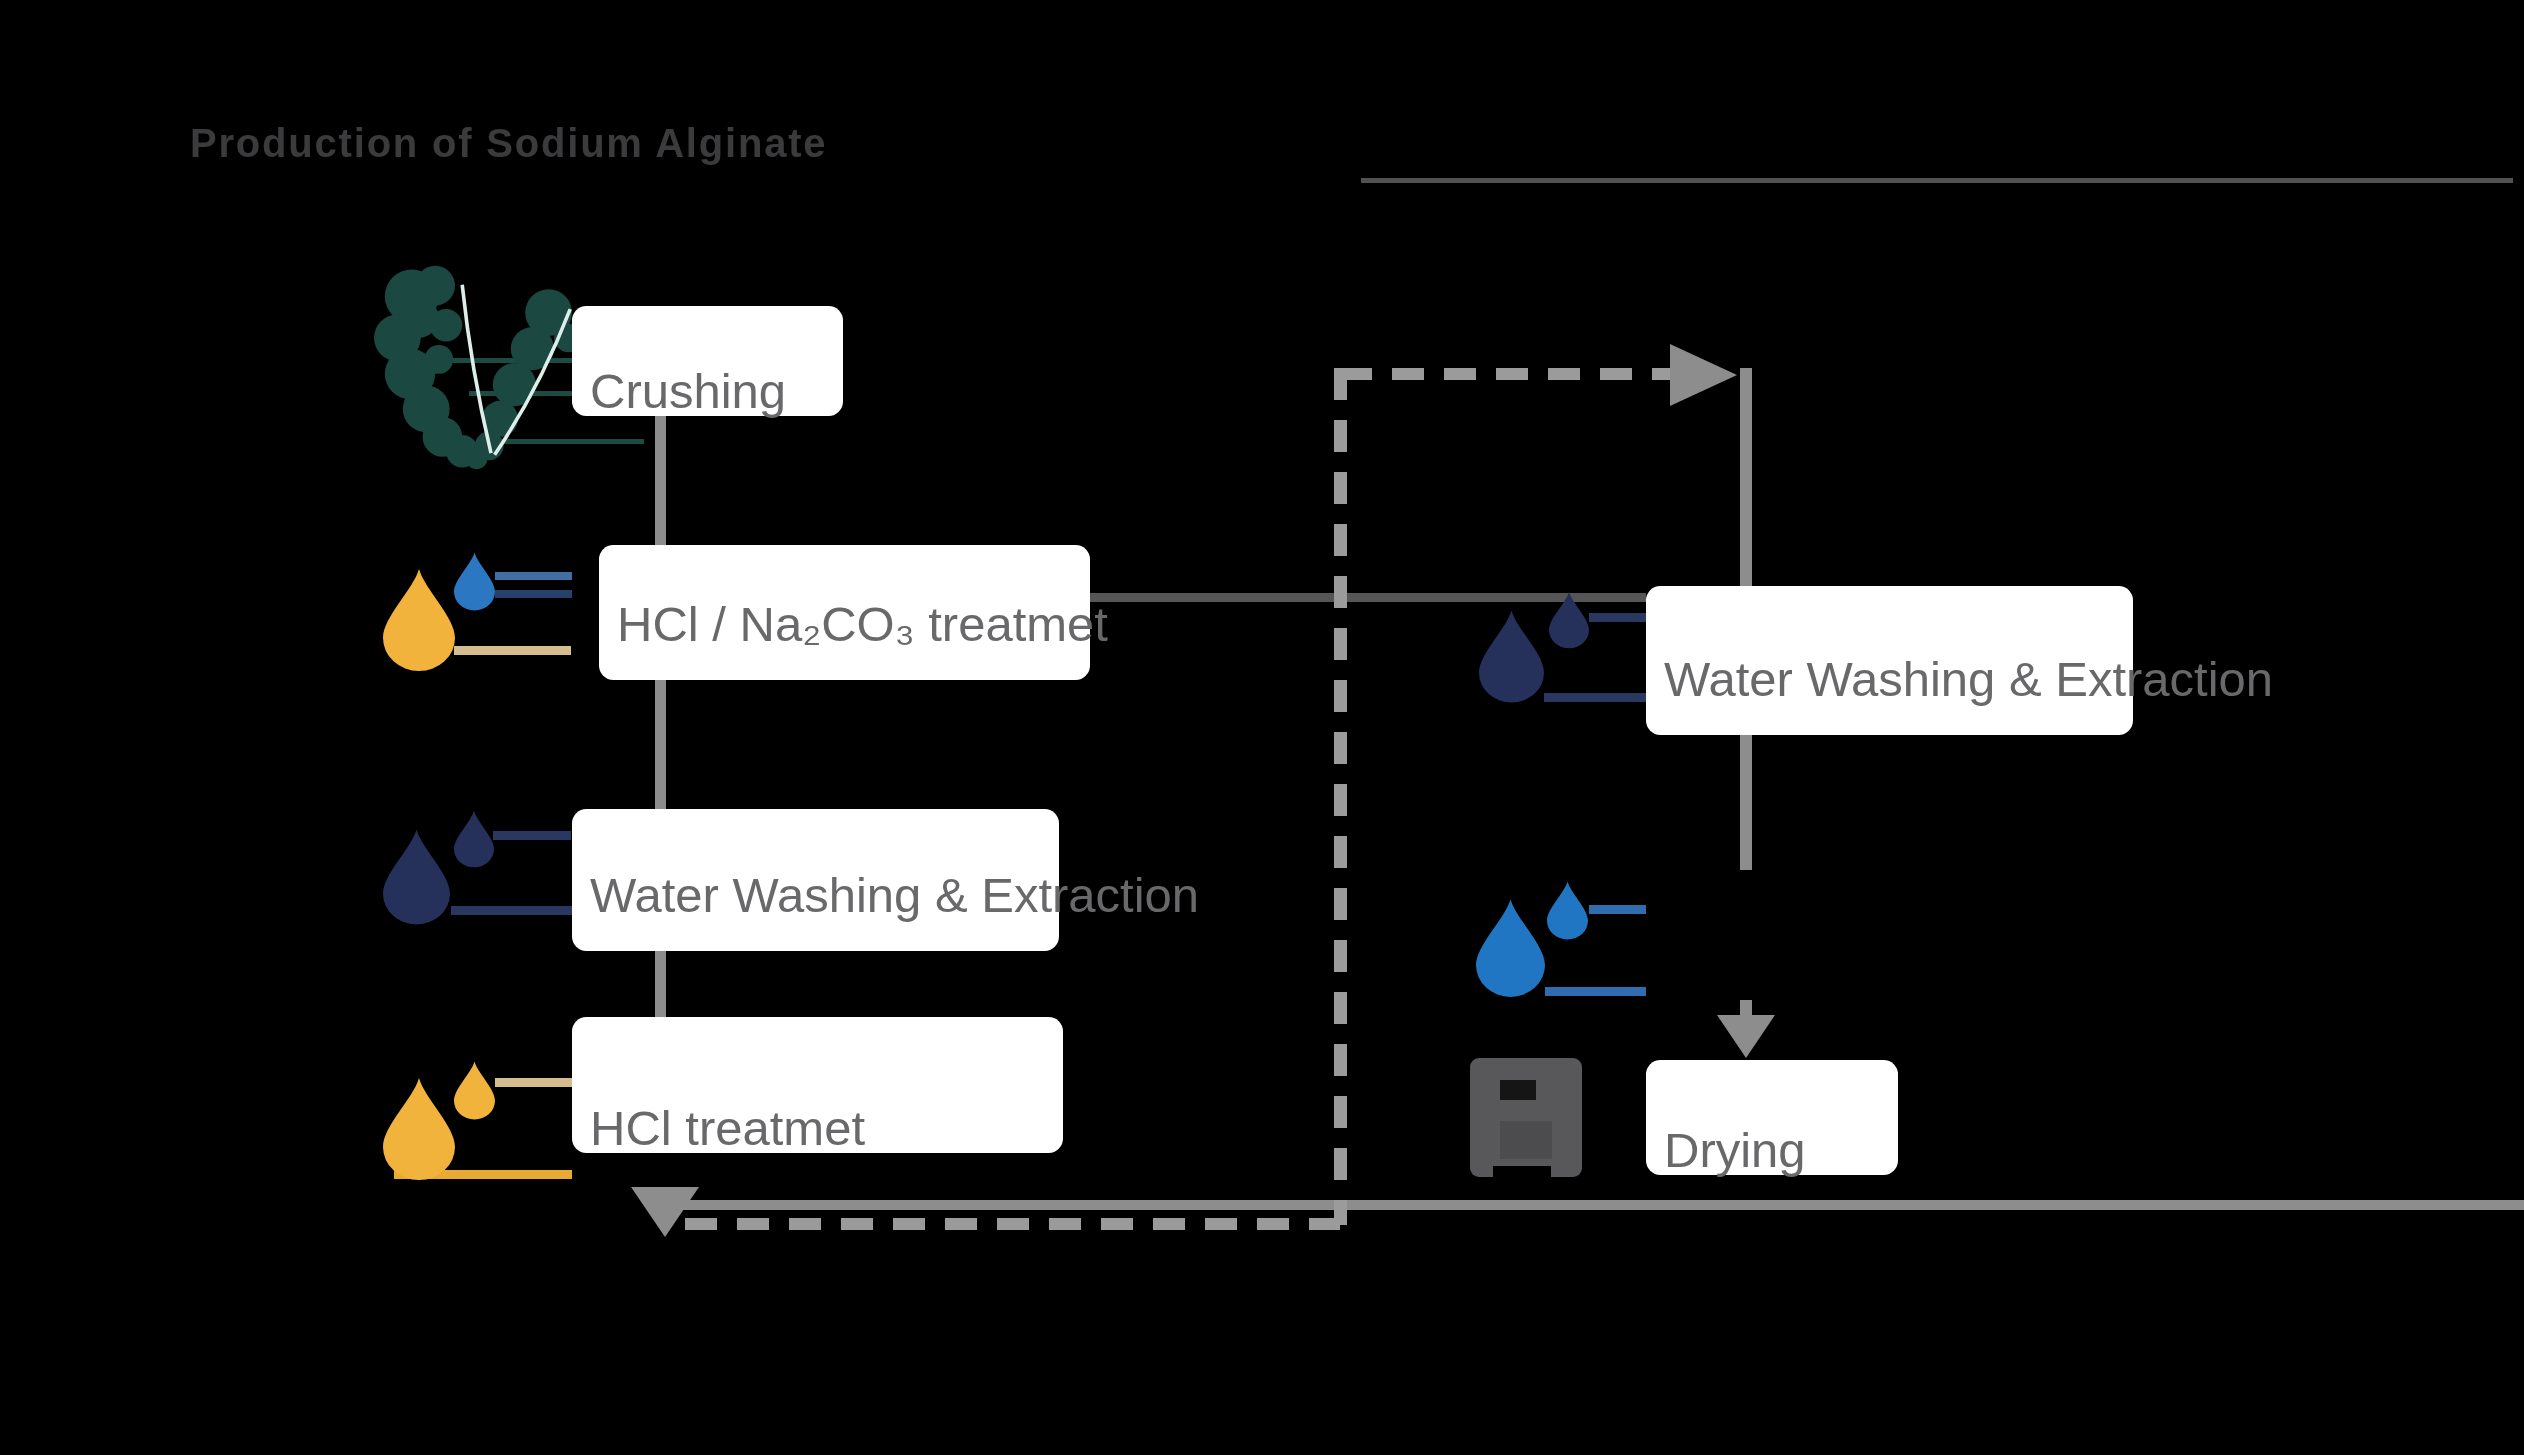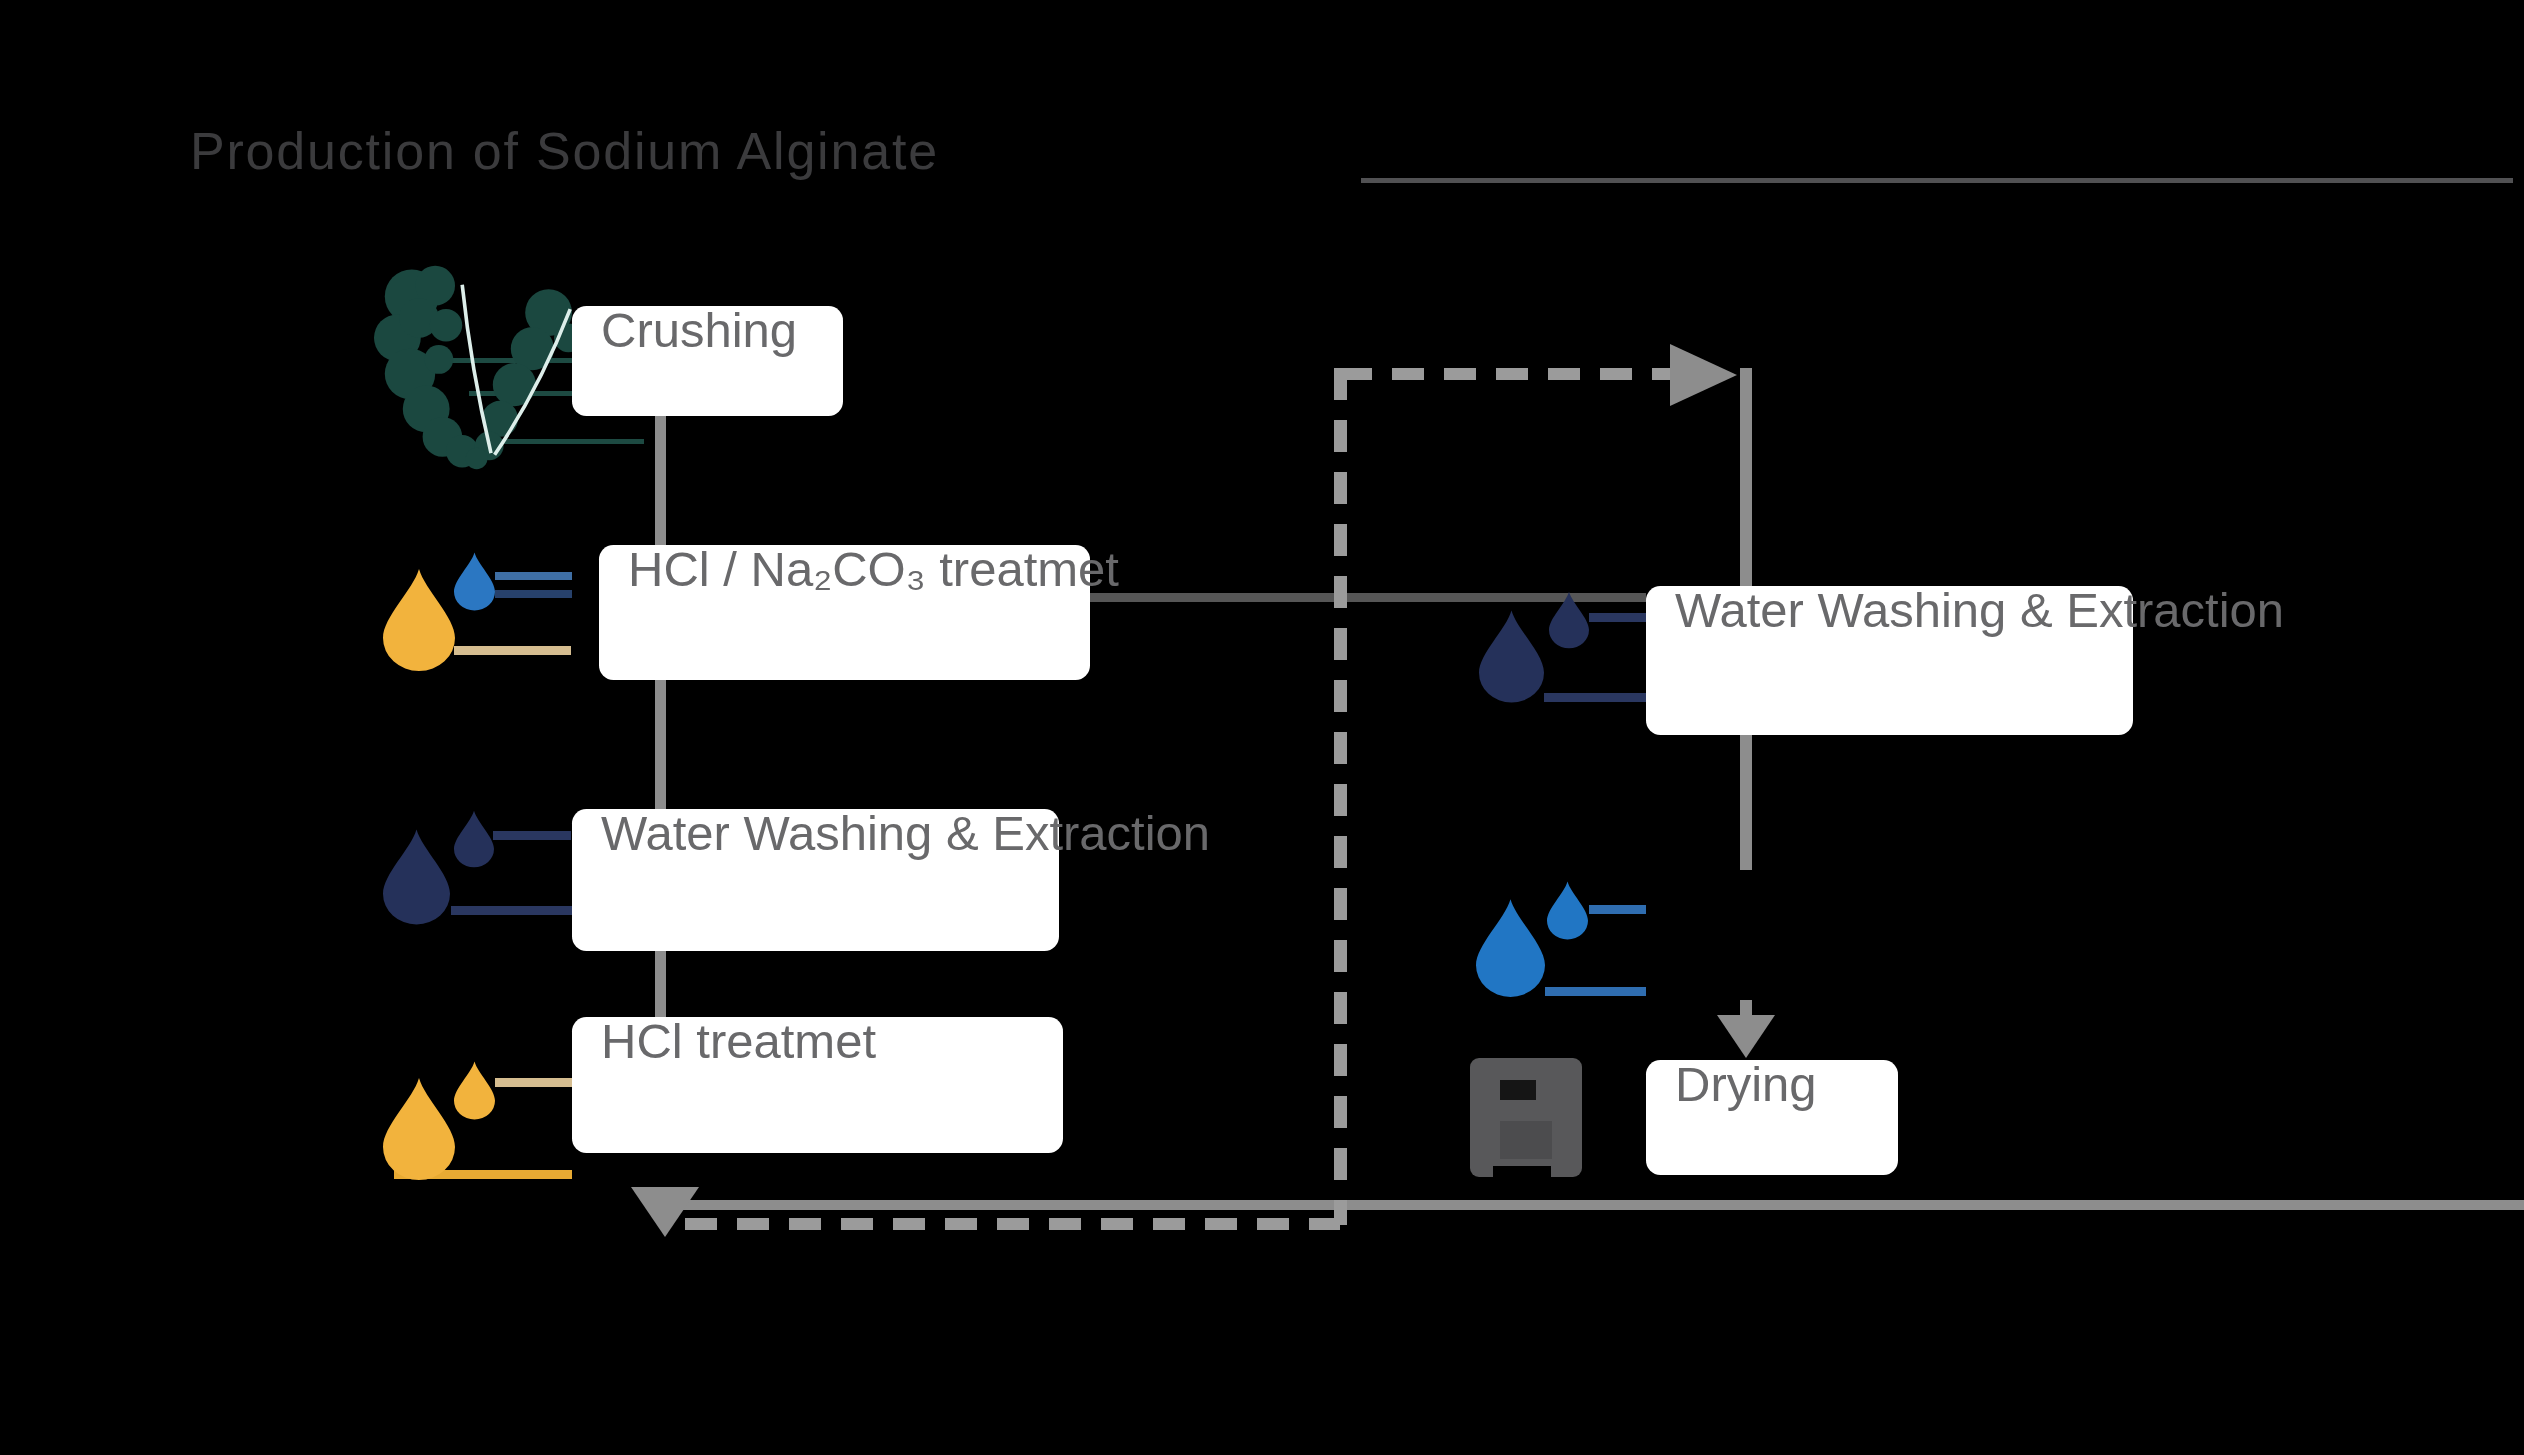--- a/index.html
+++ b/index.html
@@ -1,22 +1,22 @@
 <!DOCTYPE html>
 <html style="font-size:14.4px"><head>
 <meta charset="utf-8">
 <style>
   html,body{margin:0;padding:0;background:#000;}
   #stage{position:relative;width:2525px;height:1455px;background:#000;overflow:hidden;
          font-family:"Liberation Sans", sans-serif;}
   .abs{position:absolute;}
-  .title{font-size:52px;font-weight:400;color:#3b3b3d;letter-spacing:1.8px;white-space:nowrap;}
+  .title{font-size:40px;font-weight:700;color:#3b3b3d;letter-spacing:1.8px;white-space:nowrap;}
   .rule{background:#515153;}
-  .box{background:#ffffff;border-radius:14.4px;display:flex;align-items:flex-start;
-       padding-left:29px;box-sizing:border-box;}
+  .box{background:#ffffff;border-radius:14.4px;display:flex;align-items:flex-end;
+       padding-left:18px;box-sizing:border-box;}
   .box .lbl{font-size:49px;color:#69696b;white-space:nowrap;line-height:1;}
   .box.tall{padding-bottom:31px;}
   .vline{background:#8d8d8d;}
   .hline{background:#8d8d8d;}
   .dkline{background:#565656;}
   .dash-h{background:repeating-linear-gradient(90deg,#9b9b9b 0 32px,transparent 32px 52px);}
   .dash-v{background:repeating-linear-gradient(180deg,#9b9b9b 0 32px,transparent 32px 52px);}
   .tealline{background:#1d4a42;}
   .arrow-right{width:0;height:0;border-top:31px solid transparent;
                border-bottom:31px solid transparent;border-left:67px solid #8d8d8d;}

